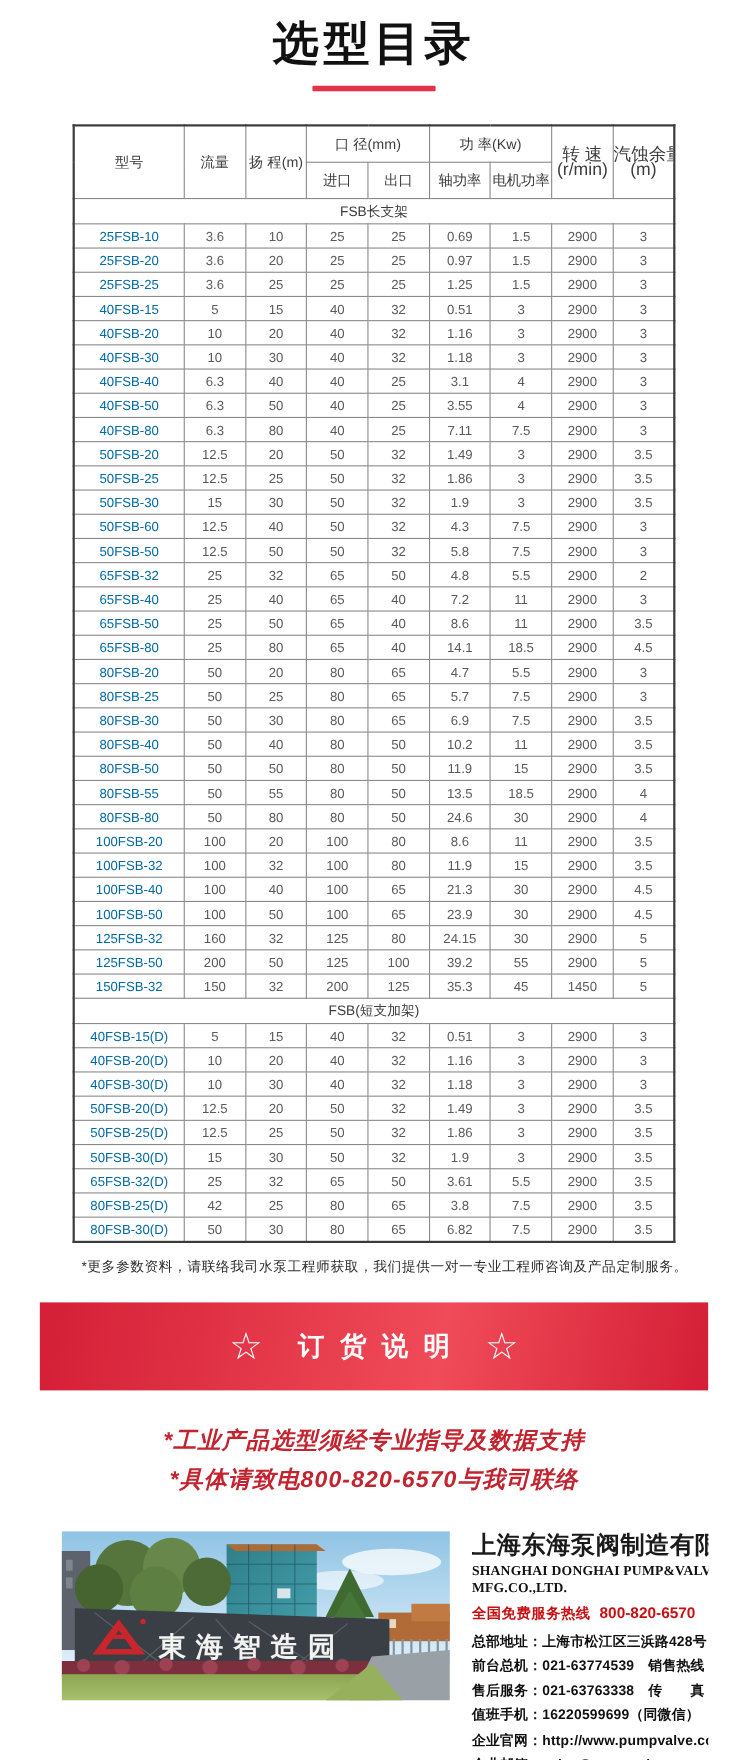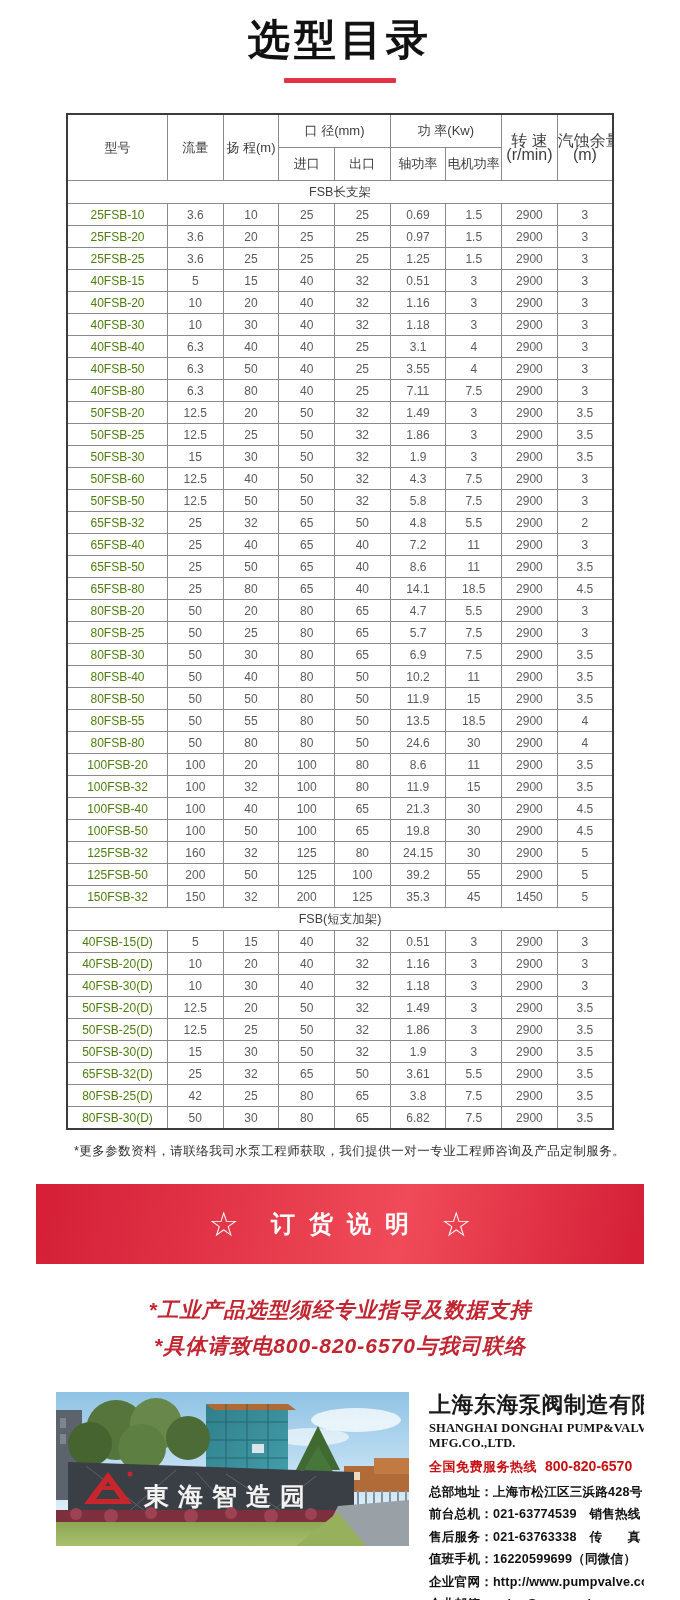--- a/index.html
+++ b/index.html
@@ -19,21 +19,21 @@
   table.spec{
     width:100%;border-collapse:collapse;table-layout:fixed;
     border:2px solid #3b3b3b;
   }
   table.spec th,table.spec td{
     border:1px solid #8a8a8a;text-align:center;vertical-align:middle;
     padding:0;overflow:hidden;white-space:nowrap;
   }
   table.spec th{height:32px;font-size:13px;font-weight:400;color:#3d3d3d;}
   table.spec td{height:21px;font-size:12px;color:#5a5a5a;}
-  table.spec td.model{color:#4d7c0f;}
+  table.spec td.model{color:#0369a1;}
   table.spec td.section-cell{font-size:12.5px;color:#3d3d3d;height:22px;}
   th .sub{display:block;line-height:14px;font-size:16px;}
   col.c-model{width:18.4%;}
   col.c-std{width:10.2%;}
   
   .footnote{margin:13px 0 0 38px;font-size:12.5px;color:#2e2e2e;letter-spacing:.5px;}
   
   .banner{
     margin-top:24px;height:80px;display:flex;align-items:center;justify-content:center;
     gap:18px;color:#fff;
@@ -416,21 +416,21 @@
             <td>30</td>
             <td>2900</td>
             <td>4.5</td>
           </tr>
           <tr>
             <td class="model">100FSB-50</td>
             <td>100</td>
             <td>50</td>
             <td>100</td>
             <td>65</td>
-            <td>19.8</td>
+            <td>23.9</td>
             <td>30</td>
             <td>2900</td>
             <td>4.5</td>
           </tr>
           <tr>
             <td class="model">125FSB-32</td>
             <td>160</td>
             <td>32</td>
             <td>125</td>
             <td>80</td>

